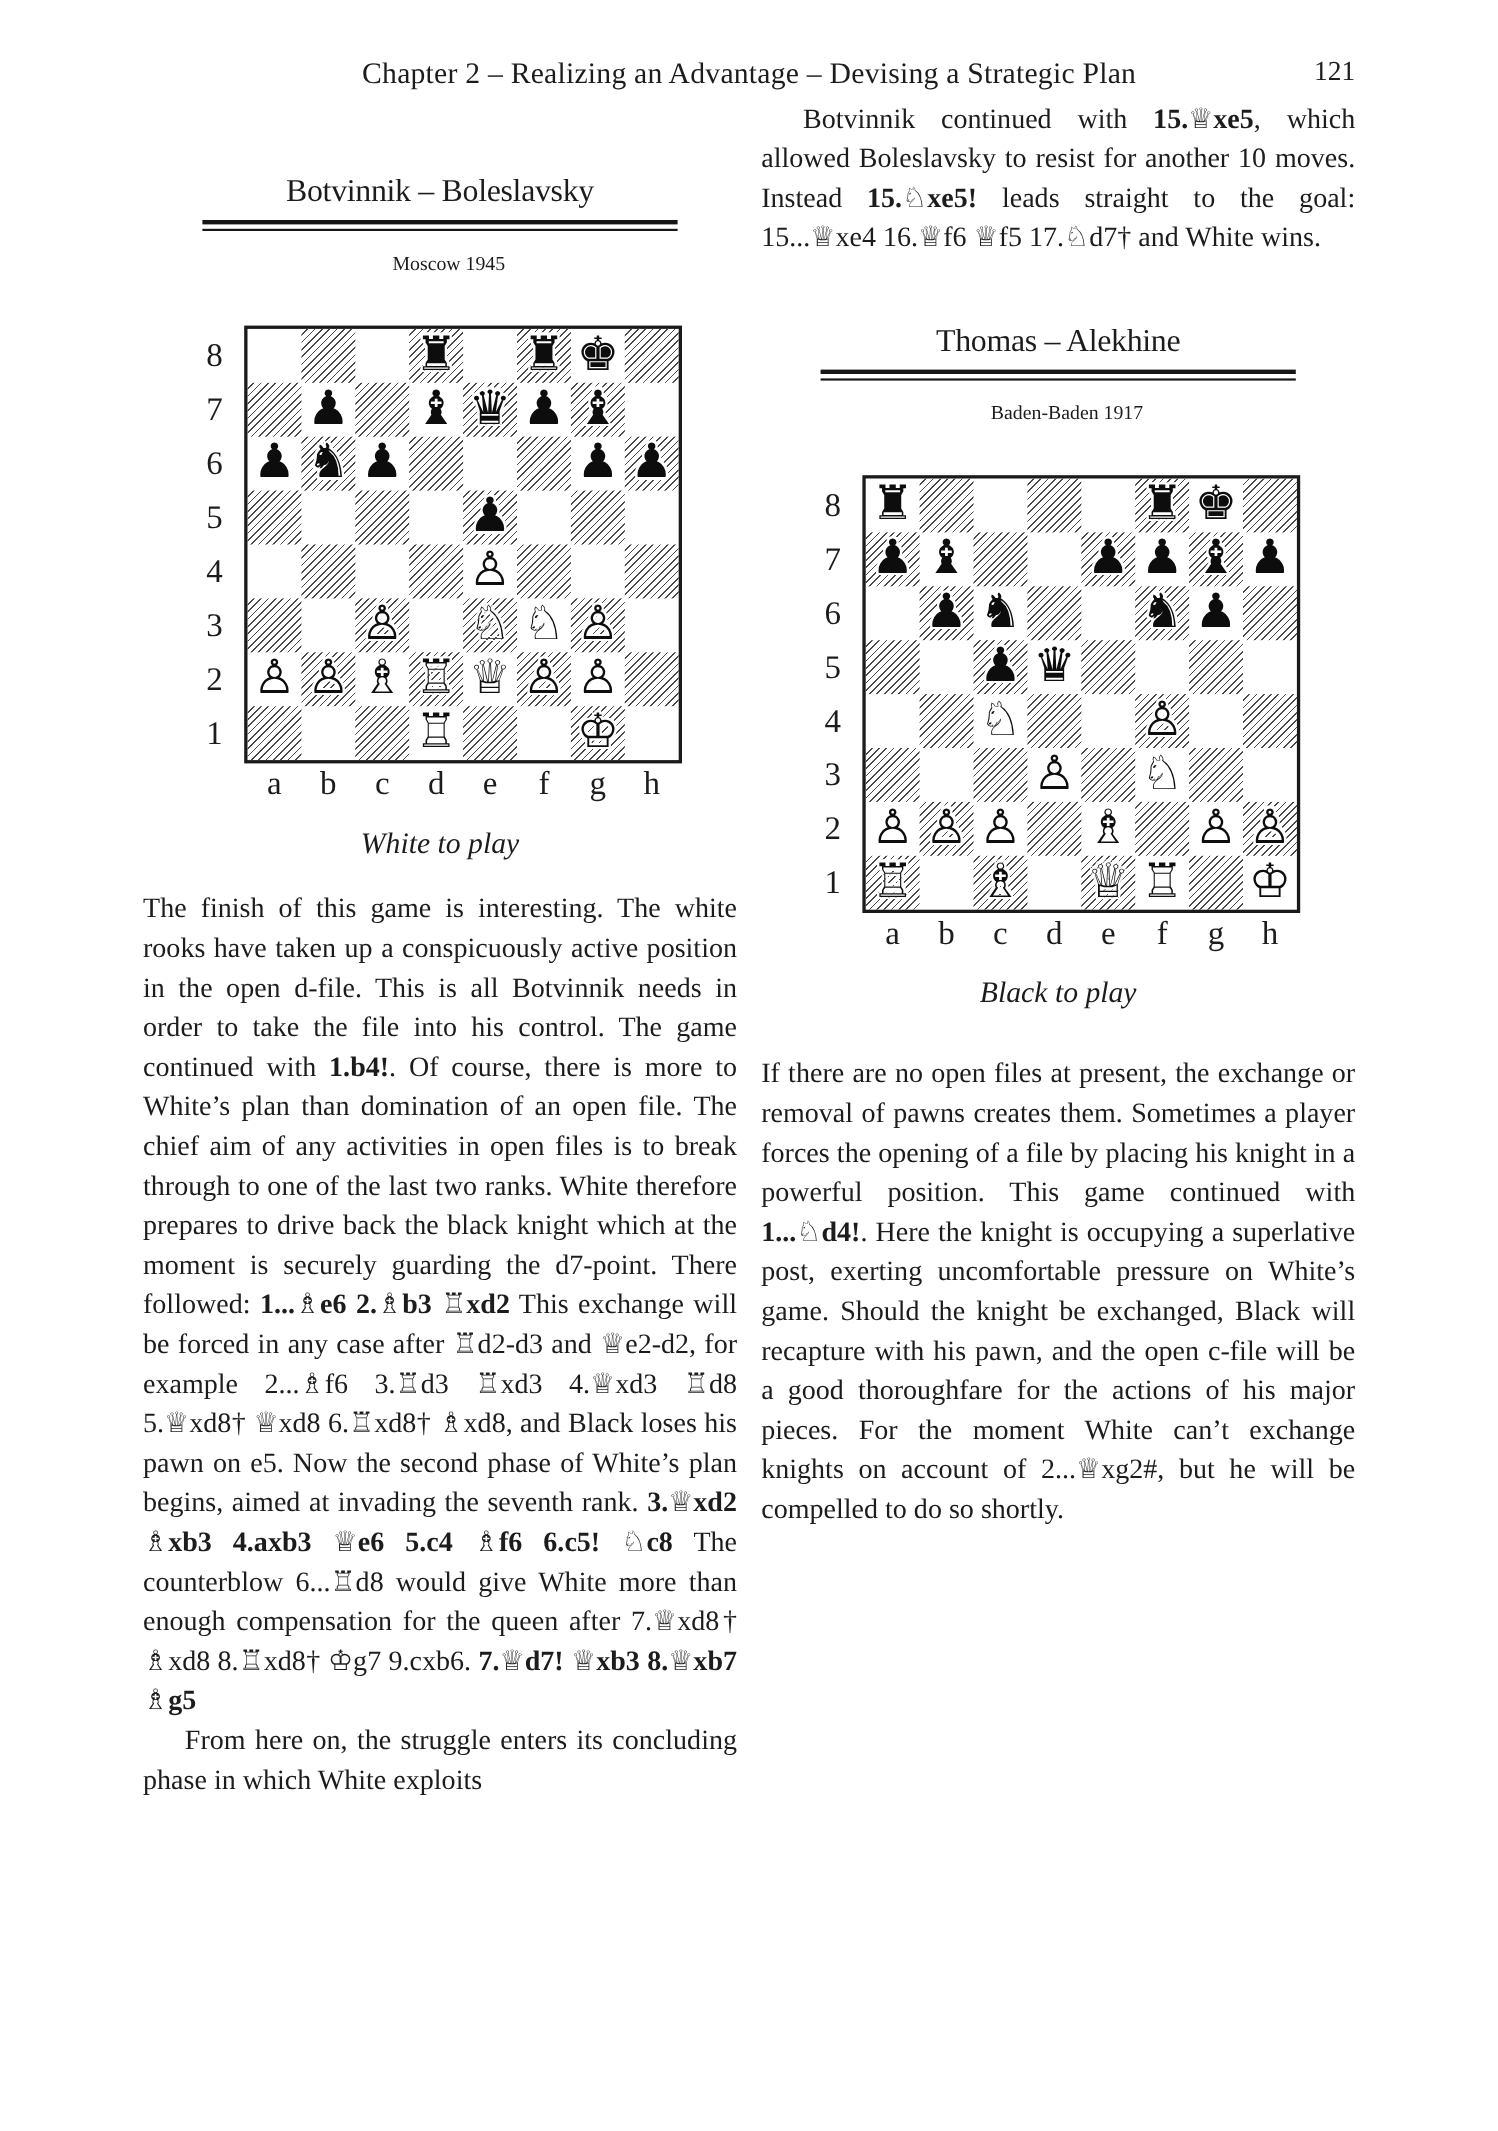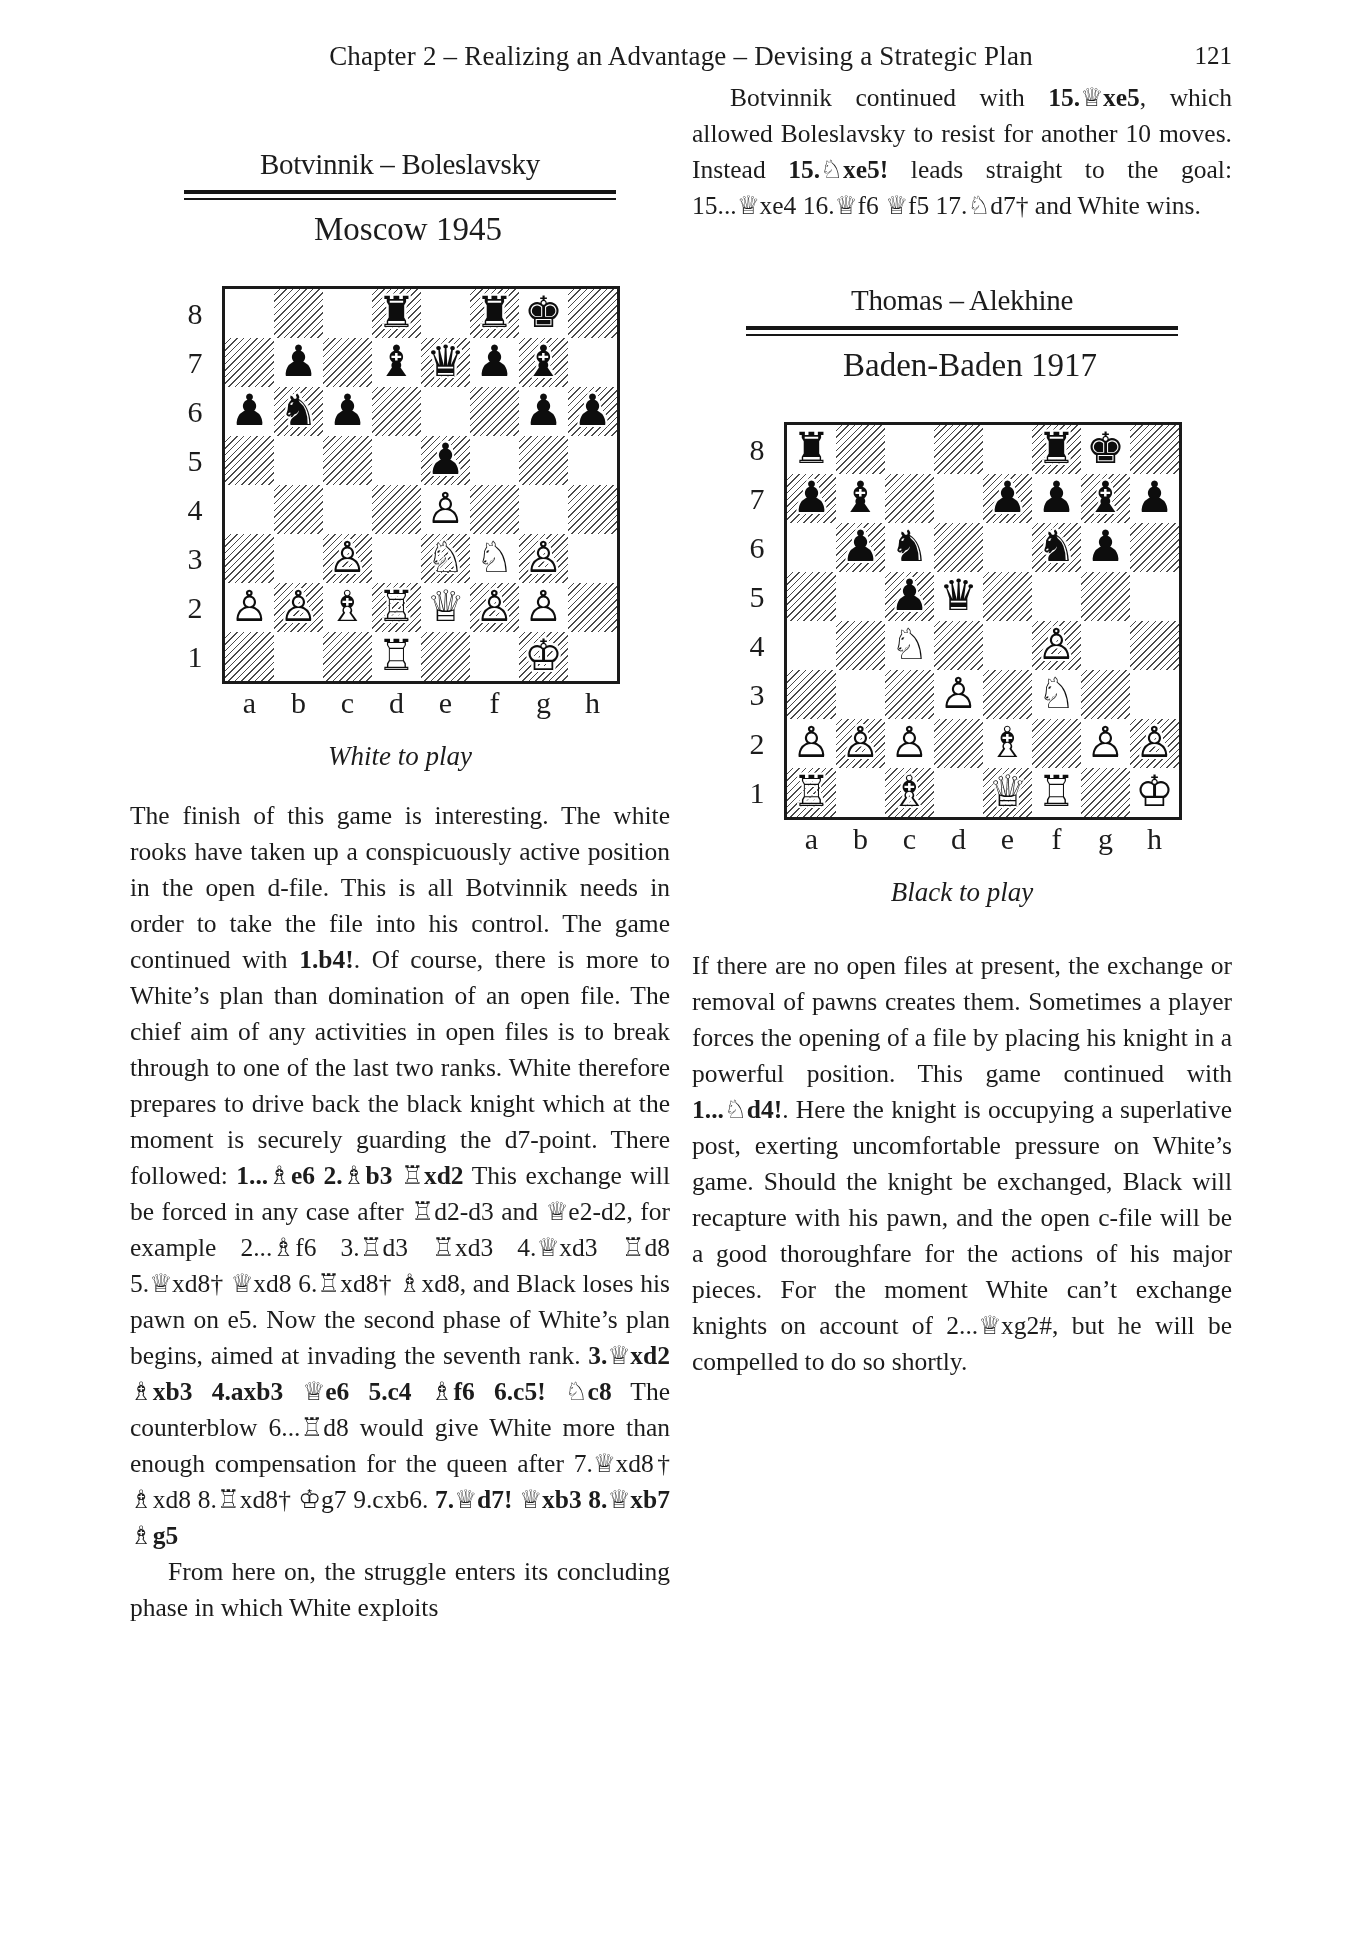--- a/index.html
+++ b/index.html
@@ -1,19 +1,19 @@
 <!DOCTYPE html>
 <html><head>
 <meta charset="utf-8">
 <style>
   html,body{margin:0;padding:0;background:#ffffff;}
   .page{
     width:1362px;height:1937px;position:relative;background:#ffffff;
     color:#1c1c1c;font-family:"Liberation Serif","DejaVu Sans",serif;
-    overflow:hidden;box-sizing:border-box;padding-top:38px;
+    overflow:hidden;box-sizing:border-box;padding-top:48px;
   }
   .page-header{margin:0 130px;position:relative;height:42px;}
   .chapter-title{
     text-align:center;font-size:27px;line-height:36px;letter-spacing:.2px;
   }
   .page-number{
     position:absolute;right:0;top:0;font-size:25px;line-height:36px;
   }
   .columns{margin:0 130px;display:flex;gap:22px;align-items:flex-start;}
   .col{width:540px;}
@@ -21,21 +21,21 @@
   .game-block{display:flex;flex-direction:column;align-items:center;}
   .game-title{
     font-weight:normal;font-size:29px;line-height:36px;text-align:center;
     letter-spacing:-0.3px;margin:0;
   }
   .double-rule{
     width:432px;height:4px;margin-top:8px;
     border-top:4px solid #161616;border-bottom:2px solid #161616;
     box-sizing:content-box;
   }
-  .venue{font-size:33px;line-height:30px;margin-top:14px;text-align:center;margin-left:16px;}
+  .venue{font-size:18px;line-height:30px;margin-top:14px;text-align:center;margin-left:16px;}
   
   .diagram{display:flex;flex-direction:column;align-items:center;margin-top:42px;}
   .board-wrap{display:flex;}
   .rank-labels{display:flex;flex-direction:column;padding:3px 0;width:42px;}
   .rank-label{
     height:49px;line-height:49px;width:30px;text-align:center;font-size:30px;
   }
   .board{
     display:grid;grid-template-columns:repeat(8,49px);
     grid-auto-rows:49px;border:3px solid #1a1a1a;background:#fff;

